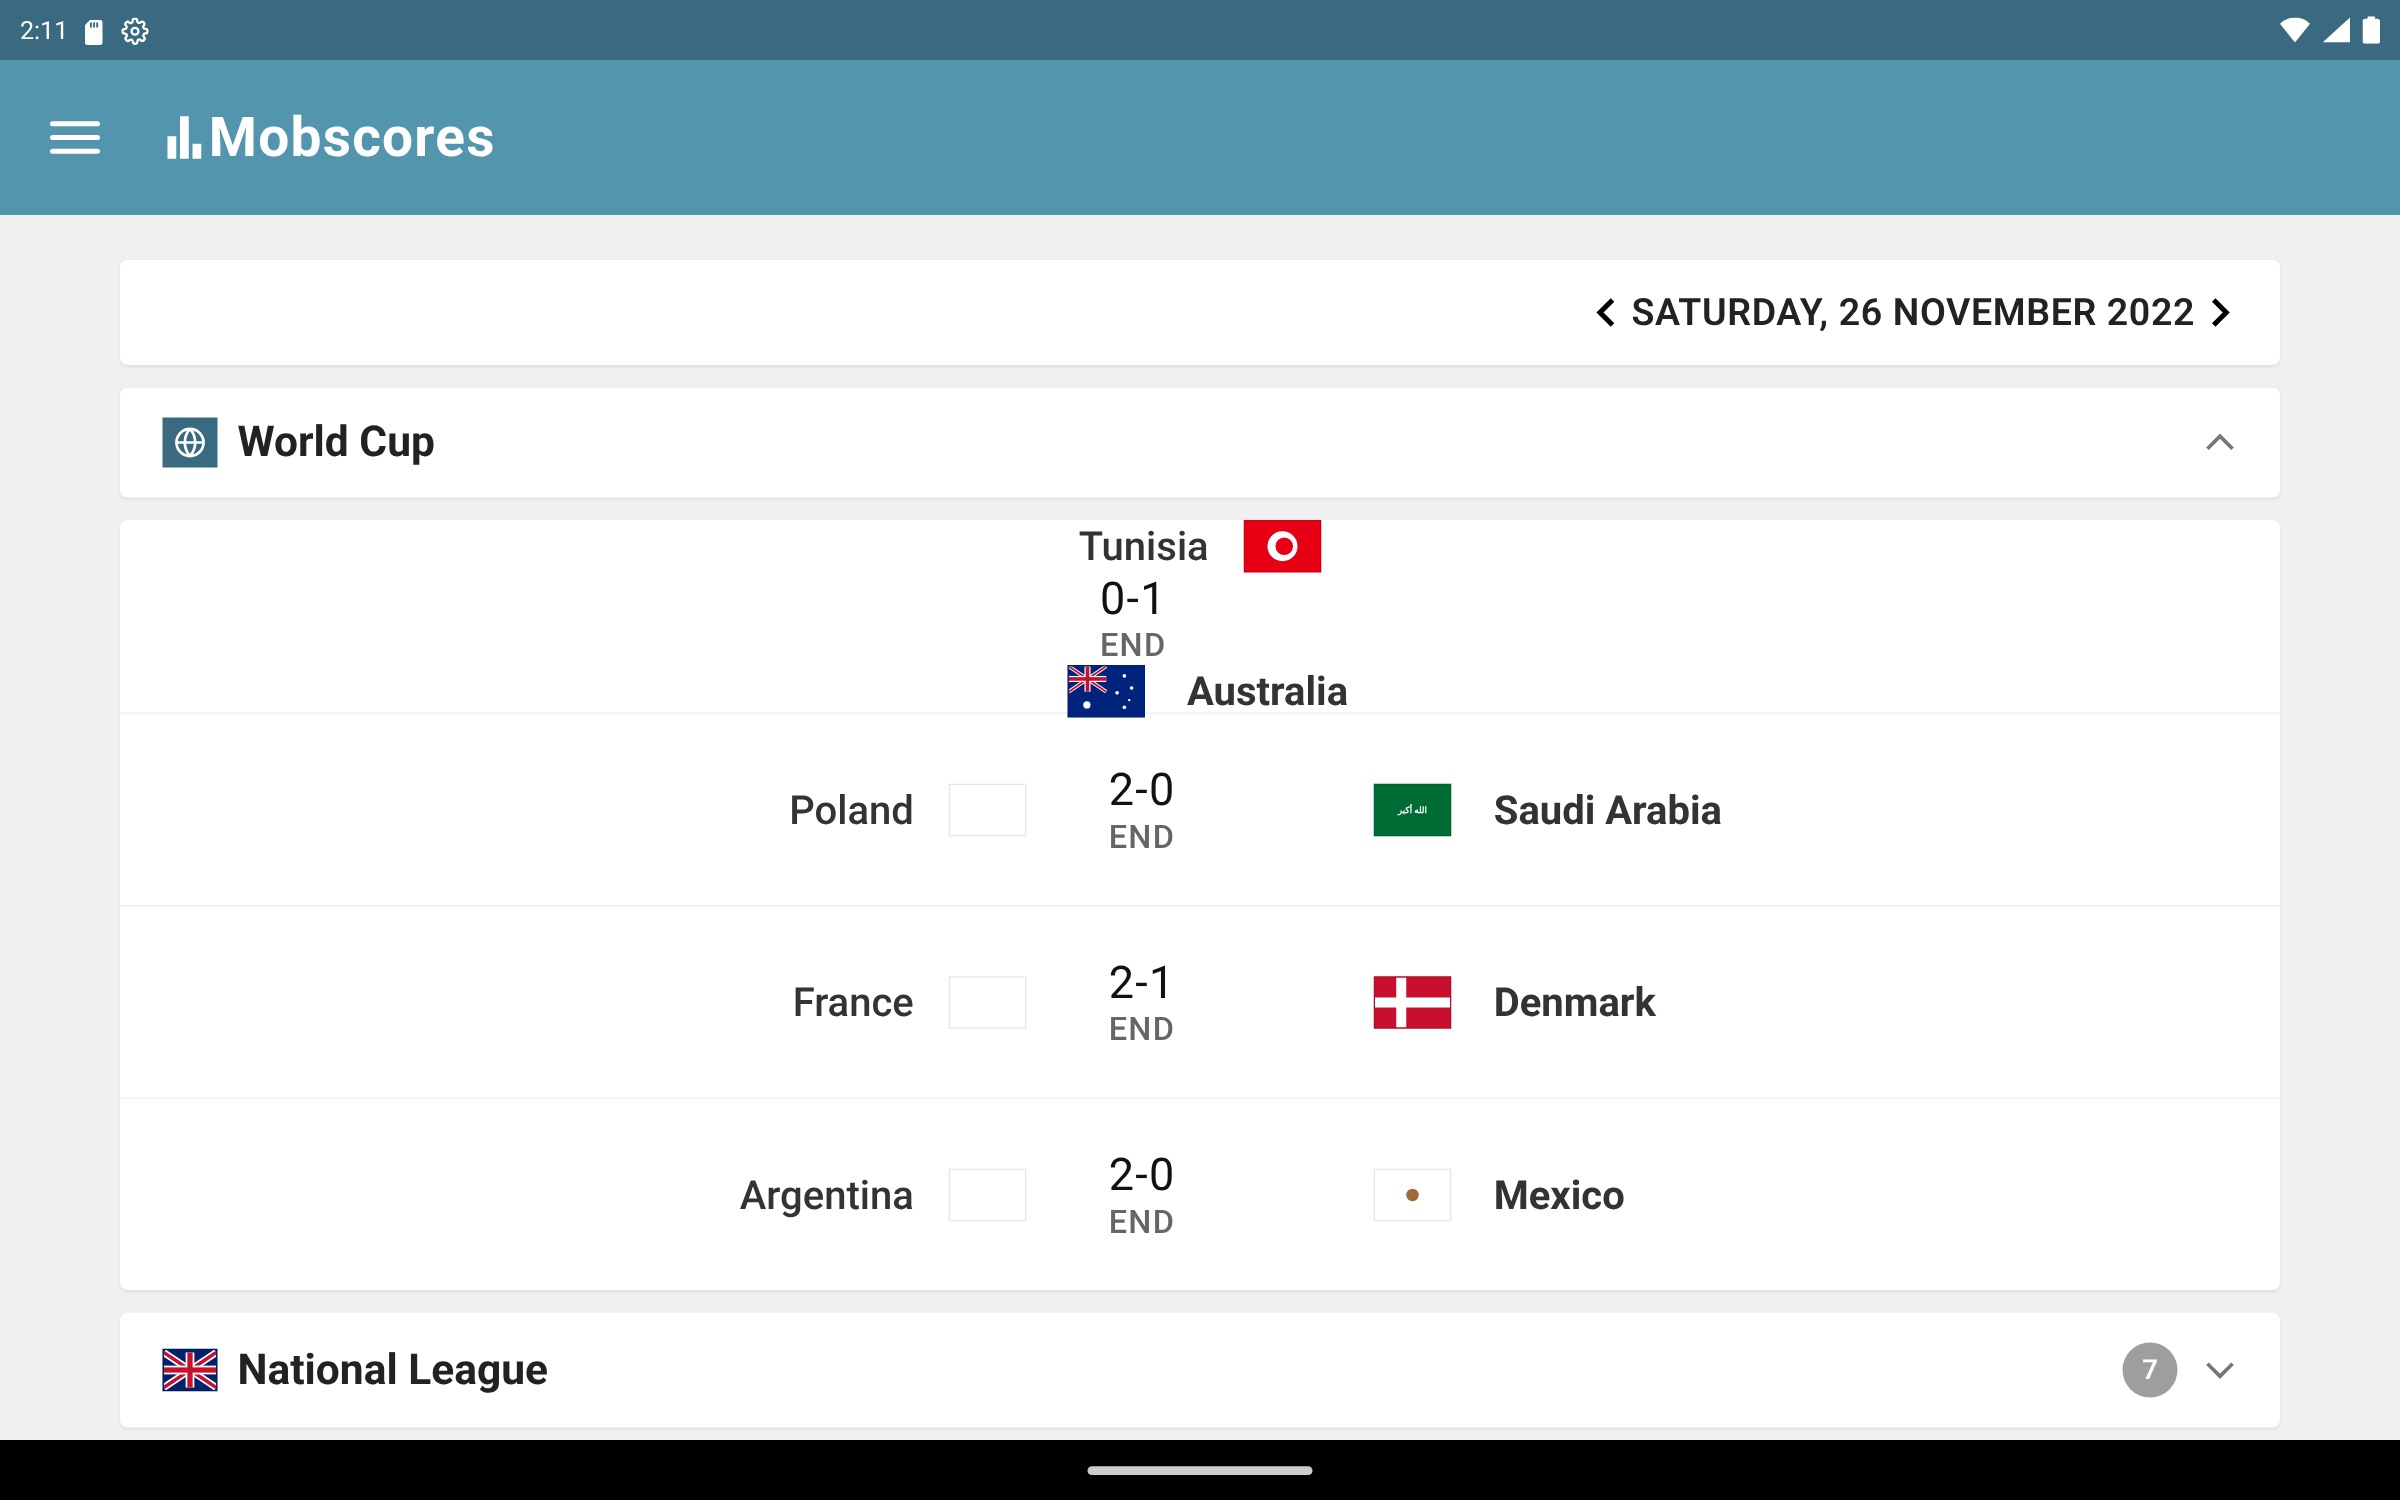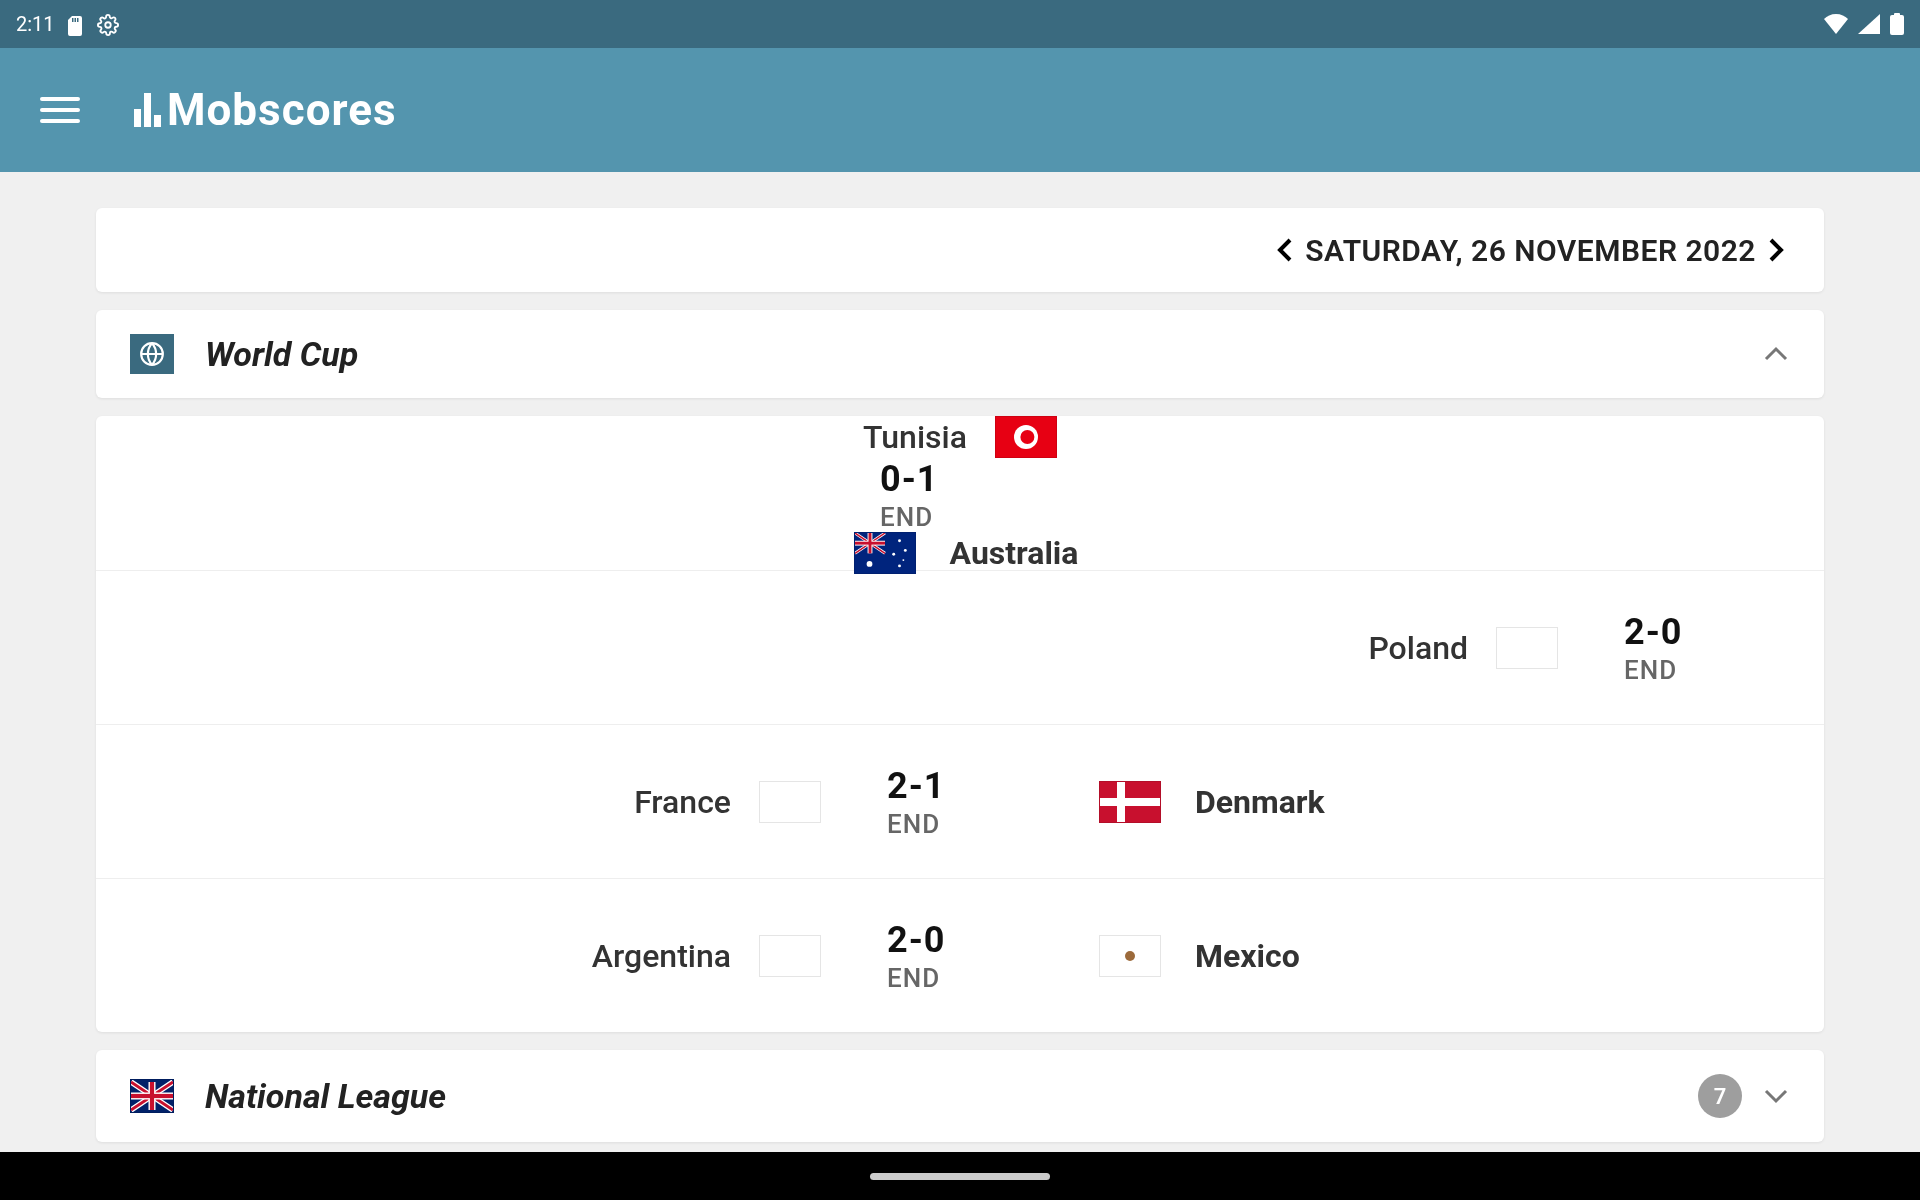--- a/index.html
+++ b/index.html
@@ -16,36 +16,36 @@
 .logo .bars span { width:7px; background:#fff; display:inline-block;}
 .logo .bars span:nth-child(1){height:18px;}
 .logo .bars span:nth-child(2){height:34px;}
 .logo .bars span:nth-child(3){height:12px;}
 .content { padding: 36px 96px 0 96px; }
 .card { background:#fff; border-radius:6px; box-shadow: 0 1px 3px rgba(0,0,0,0.08); margin-bottom: 18px; }
 .date-nav { display:flex; align-items:center; justify-content:flex-end; padding: 22px 28px; }
 .date-nav .nav-btn { width:40px; height:40px; display:flex; align-items:center; justify-content:center; cursor:pointer; }
 .date-nav .date-label { font-size:30px; font-weight:600; color:#222; letter-spacing:0.5px; }
 .section-header { display:flex; align-items:center; justify-content:space-between; padding: 24px 34px; cursor:pointer; }
-.section-title-wrap { display:flex; align-items:center; gap:31px;font-style:italic; }
+.section-title-wrap { display:flex; align-items:center; gap:16px; }
 .section-icon { width:44px; height:40px; display:flex; align-items:center; justify-content:center; }
 .section-title { font-size:34px; font-weight:700; color:#222; }
 .section-right { display:flex; align-items:center; gap:20px; }
 .count-badge { width:44px; height:44px; background:#9e9e9e; border-radius:50%; color:#fff; display:flex; align-items:center; justify-content:center; font-size:22px; font-weight:600; }
 .chevron svg { display:block; }
 .matches { }
 .match-row { display:flex; align-items:center; height:154px; border-top:1px solid #eee; cursor:pointer; }
 .match-row:first-child { border-top:none;flex-direction:column; }
 .team-left { flex:1; display:flex; align-items:center; justify-content:flex-end; gap:28px; padding-right: 0px; }
 .team-right { flex:1; display:flex; align-items:center; justify-content:flex-start; gap:34px; padding-left: 0px; margin-left: 12px; }
 .team-name { font-size:32px; color:#333; font-weight:500; }
 .team-right .team-name { font-weight:700; }
 .flag { width:62px; height:42px; border:1px solid rgba(0,0,0,0.1); display:flex; align-items:center; justify-content:center; overflow:hidden; position:relative;}
 .score-block { width:180px; text-align:left; display:flex; flex-direction:column; align-items:flex-start; gap:2px; padding-left: 10px;}
-.score { font-size:36px; font-weight:700; color:#111; letter-spacing:1px; }
+.score { font-size:36px; font-weight:400; color:#111; letter-spacing:1px; }
 .status-text { font-size:26px; color:#666; font-weight:500; letter-spacing:1px; }
 .flag-gap-left { width: 56px; }
 .flag-gap-right { width: 30px; }
 .nav-bar { position:absolute; bottom:0; left:0; right:0; height:48px; background:#000; display:flex; align-items:center; justify-content:center; }
 .nav-pill { width:180px; height:7px; background:#ccc; border-radius:4px; }
 
 .flag-tn { background:#e70013; position:relative;}
 .flag-tn::after{content:"";position:absolute;left:50%;top:50%;width:24px;height:24px;background:#fff;border-radius:50%;transform:translate(-50%,-50%);}
 .flag-tn::before{content:"";position:absolute;left:50%;top:50%;width:14px;height:14px;background:#e70013;border-radius:50%;transform:translate(-40%,-50%);z-index:2;}
 .flag-au{background:#00247d;}
@@ -214,20 +214,26 @@
               <div></div>
             </div>
           </span>
         </div>
         <div class="flag-gap-left"></div>
         <div class="score-block">
           <span class="score">2-0</span>
           <span class="status-text">END</span>
         </div>
         <div class="flag-gap-right"></div>
+        <div class="team-right">
+          <span>
+            <div class="flag flag-sa">الله أكبر</div>
+          </span>
+          <span class="team-name">Saudi Arabia</span>
+        </div>
       </div>
       <div class="match-row">
         <div class="team-left">
           <span class="team-name">France</span>
           <span>
             <div class="flag flag-fr">
               <div></div>
               <div></div>
               <div></div>
             </div>

